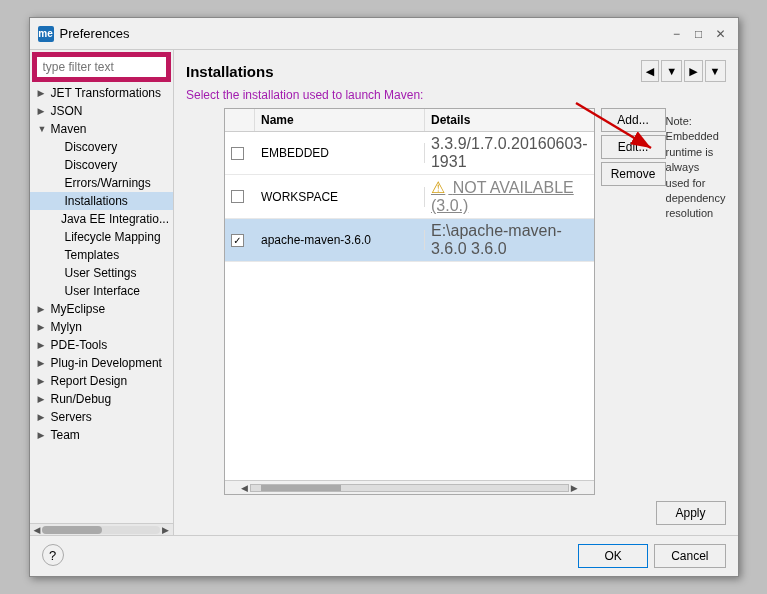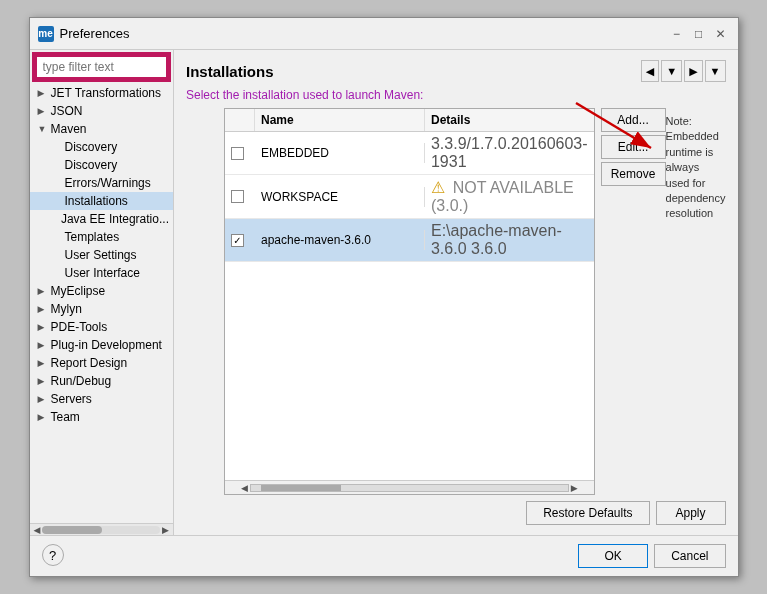--- a/index.html
+++ b/index.html
@@ -201,21 +201,21 @@
       display: flex;
       align-items: center;
       border-bottom: 1px solid #e8e8e8;
     }
     .table-row.selected {
       background: #c5dbf0;
     }
     .cell-check { width: 30px; padding: 3px 6px; display: flex; align-items: center; }
     .cell-name { width: 170px; padding: 3px 6px; border-right: 1px solid #ddd; font-size: 12px; }
     .cell-details { flex: 1; padding: 3px 6px; font-size: 16px; color: #555; }
-    .cell-details.warning { color: #888; }
+    .cell-details.warning { color: #888; text-decoration: underline; }
     .warning-icon { color: #d4a017; margin-right: 3px; }
     .checkbox {
       width: 13px;
       height: 13px;
       border: 1px solid #888;
       background: white;
       display: flex;
       align-items: center;
       justify-content: center;
       font-size: 10px;
@@ -382,20 +382,24 @@
         <div class="tree-item indent1 highlighted">
           <span class="expand-arrow"></span>
           <span>Installations</span>
         </div>
 
         <div class="tree-item indent1">
           <span class="expand-arrow"></span>
           <span>Java EE Integratio...</span>
         </div>
 
+        <div class="tree-item indent1">
+          <span class="expand-arrow"></span>
+          <span>Lifecycle Mapping</span>
+        </div>
 
         <div class="tree-item indent1">
           <span class="expand-arrow"></span>
           <span>Templates</span>
         </div>
 
         <div class="tree-item indent1">
           <span class="expand-arrow"></span>
           <span>User Settings</span>
         </div>
@@ -533,21 +537,20 @@
               </marker>
             </defs>
             <line x1="20" y1="10" x2="95" y2="55" stroke="#cc0000" stroke-width="2.5" marker-end="url(#arrowhead)"></line>
           </svg>
         </div>
       </div>
 
       <div class="footer-row">
         <div style="flex:1;"></div>
         <div class="footer-buttons">
-          <button class="bottom-btn">Restore Defaults</button>
           <button class="bottom-btn">Apply</button>
         </div>
       </div>
     </div>
   </div>
 
   <div class="bottom-bar">
     <div class="help-icon" style="margin-right:auto;">?</div>
     <button class="bottom-btn primary">OK</button>
     <button class="bottom-btn">Cancel</button>

